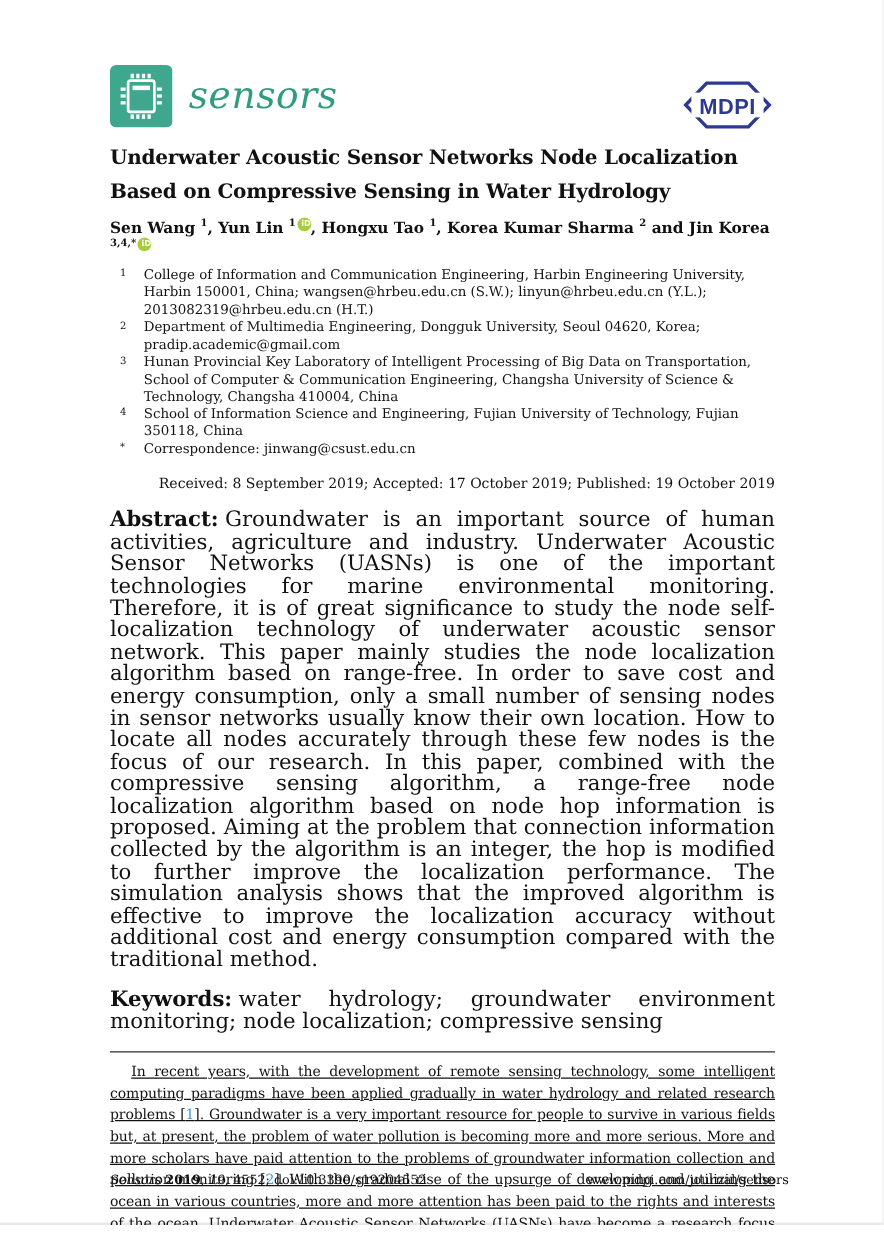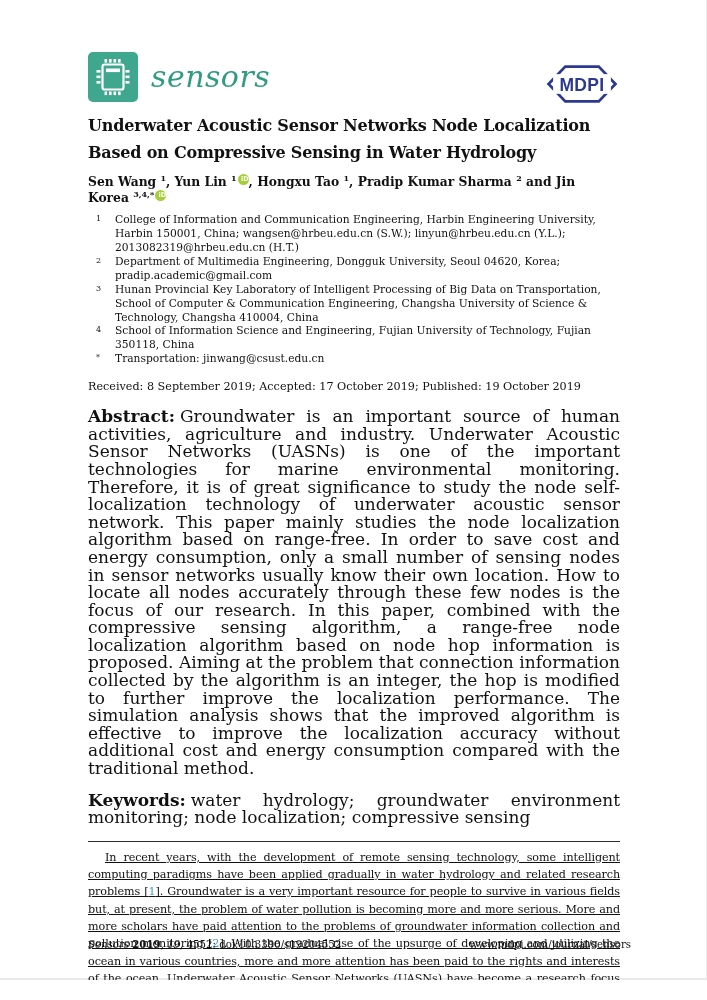--- a/index.html
+++ b/index.html
@@ -20,21 +20,21 @@
   .title{margin:3px 0 0 0;font-size:16px;font-weight:700;line-height:27px;letter-spacing:-.2px;}
   .authors{margin:8px 0 0 0;font-size:12.3px;font-weight:700;line-height:16px;}
   .authors .sup{font-size:8px;vertical-align:super;line-height:0;}
   .orcid{display:inline-block;width:11px;height:11px;border-radius:50%;background:#a6ce39;color:#fff;
          font-family:"DejaVu Sans","Liberation Sans",sans-serif;font-size:6.5px;font-weight:700;
          line-height:11px;text-align:right;vertical-align:super;margin-left:1px;}
   .affils{margin-top:7px;font-size:10.7px;line-height:13.9px;}
   .affil-row{display:flex;}
   .affil-marker{flex:none;width:19px;padding-left:8px;font-size:8px;position:relative;top:-1px;}
   .affil-text{flex:1;}
-  .dates{margin:14px 0 0 0;font-size:11.2px;line-height:14px;}
+  .dates{margin:14px 0 0 0;font-size:11.2px;line-height:14px;text-align:right;}
 
   .abstract,.keywords{margin:14px 0 0 0;font-size:17px;line-height:17.6px;text-align:justify;}
   .lbl{margin-right:5px;}
   .divider{margin:14px 0 0 0;border:none;border-top:1px solid #2e2e2e;height:0;}
 
   .section-heading{margin:13px 0 0 0;font-size:12.2px;font-weight:700;line-height:15px;padding-top:14px;}
   .body-para{margin:7px 0 0 0;font-size:11.2px;line-height:17.3px;text-align:justify;text-indent:17px;letter-spacing:-.1px;text-decoration:underline;}
   .body-para + .body-para{margin-top:0;}
   .cite{color:#3e9bd6;}
 
@@ -76,42 +76,42 @@
       <svg class="mdpi-svg" viewBox="0 0 100 60">
         <polygon points="6,30 28,7 72,7 94,30 72,53 28,53" fill="none" stroke="#2b3990" stroke-width="3.6"></polygon>
         <rect x="12" y="17" width="76" height="26" fill="#ffffff"></rect>
         <text x="50" y="39" text-anchor="middle" font-family="Liberation Sans, sans-serif" font-size="23" font-weight="bold" letter-spacing="0.5" fill="#2b3990">MDPI</text>
       </svg>
     </header>
 
 
     <h1 class="title">Underwater Acoustic Sensor Networks Node Localization Based on Compressive Sensing in Water Hydrology</h1>
 
-    <p class="authors"><span>Sen Wang </span><span class="sup">1</span><span>, Yun Lin </span><span class="sup">1</span><span class="orcid">iD</span><span>, Hongxu Tao </span><span class="sup">1</span><span>, Pradip Kumar Sharma </span><span class="sup">2</span><span> and Jin Korea </span><span class="sup">3,4,*</span><span class="orcid">iD</span></p>
+    <p class="authors"><span>Sen Wang </span><span class="sup">1</span><span>, Yun Lin </span><span class="sup">1</span><span class="orcid">iD</span><span>, Hongxu Tao </span><span class="sup">1</span><span>, Korea Kumar Sharma </span><span class="sup">2</span><span> and Jin Korea </span><span class="sup">3,4,*</span><span class="orcid">iD</span></p>
 
     <div class="affils">
       <div class="affil-row">
         <span class="affil-marker">1</span>
         <span class="affil-text">College of Information and Communication Engineering, Harbin Engineering University, Harbin 150001, China; wangsen@hrbeu.edu.cn (S.W.); linyun@hrbeu.edu.cn (Y.L.); 2013082319@hrbeu.edu.cn (H.T.)</span>
       </div>
       <div class="affil-row">
         <span class="affil-marker">2</span>
         <span class="affil-text">Department of Multimedia Engineering, Dongguk University, Seoul 04620, Korea; pradip.academic@gmail.com</span>
       </div>
       <div class="affil-row">
         <span class="affil-marker">3</span>
         <span class="affil-text">Hunan Provincial Key Laboratory of Intelligent Processing of Big Data on Transportation, School of Computer &amp; Communication Engineering, Changsha University of Science &amp; Technology, Changsha 410004, China</span>
       </div>
       <div class="affil-row">
         <span class="affil-marker">4</span>
         <span class="affil-text">School of Information Science and Engineering, Fujian University of Technology, Fujian 350118, China</span>
       </div>
       <div class="affil-row">
         <span class="affil-marker">*</span>
-        <span class="affil-text">Transportation: jinwang@csust.edu.cn</span>
+        <span class="affil-text">Correspondence: jinwang@csust.edu.cn</span>
       </div>
     </div>
 
     <p class="dates">Received: 8 September 2019; Accepted: 17 October 2019; Published: 19 October 2019</p>
 
     <p class="abstract"><b class="lbl">Abstract:</b><span>Groundwater is an important source of human activities, agriculture and industry. Underwater Acoustic Sensor Networks (UASNs) is one of the important technologies for marine environmental monitoring. Therefore, it is of great significance to study the node self- localization technology of underwater acoustic sensor network. This paper mainly studies the node localization algorithm based on range-free. In order to save cost and energy consumption, only a small number of sensing nodes in sensor networks usually know their own location. How to locate all nodes accurately through these few nodes is the focus of our research. In this paper, combined with the compressive sensing algorithm, a range-free node localization algorithm based on node hop information is proposed. Aiming at the problem that connection information collected by the algorithm is an integer, the hop is modified to further improve the localization performance. The simulation analysis shows that the improved algorithm is effective to improve the localization accuracy without additional cost and energy consumption compared with the traditional method.</span></p>
 
     <p class="keywords"><b class="lbl">Keywords:</b><span>water hydrology; groundwater environment monitoring; node localization; compressive sensing</span></p>
 
     <hr class="divider">

